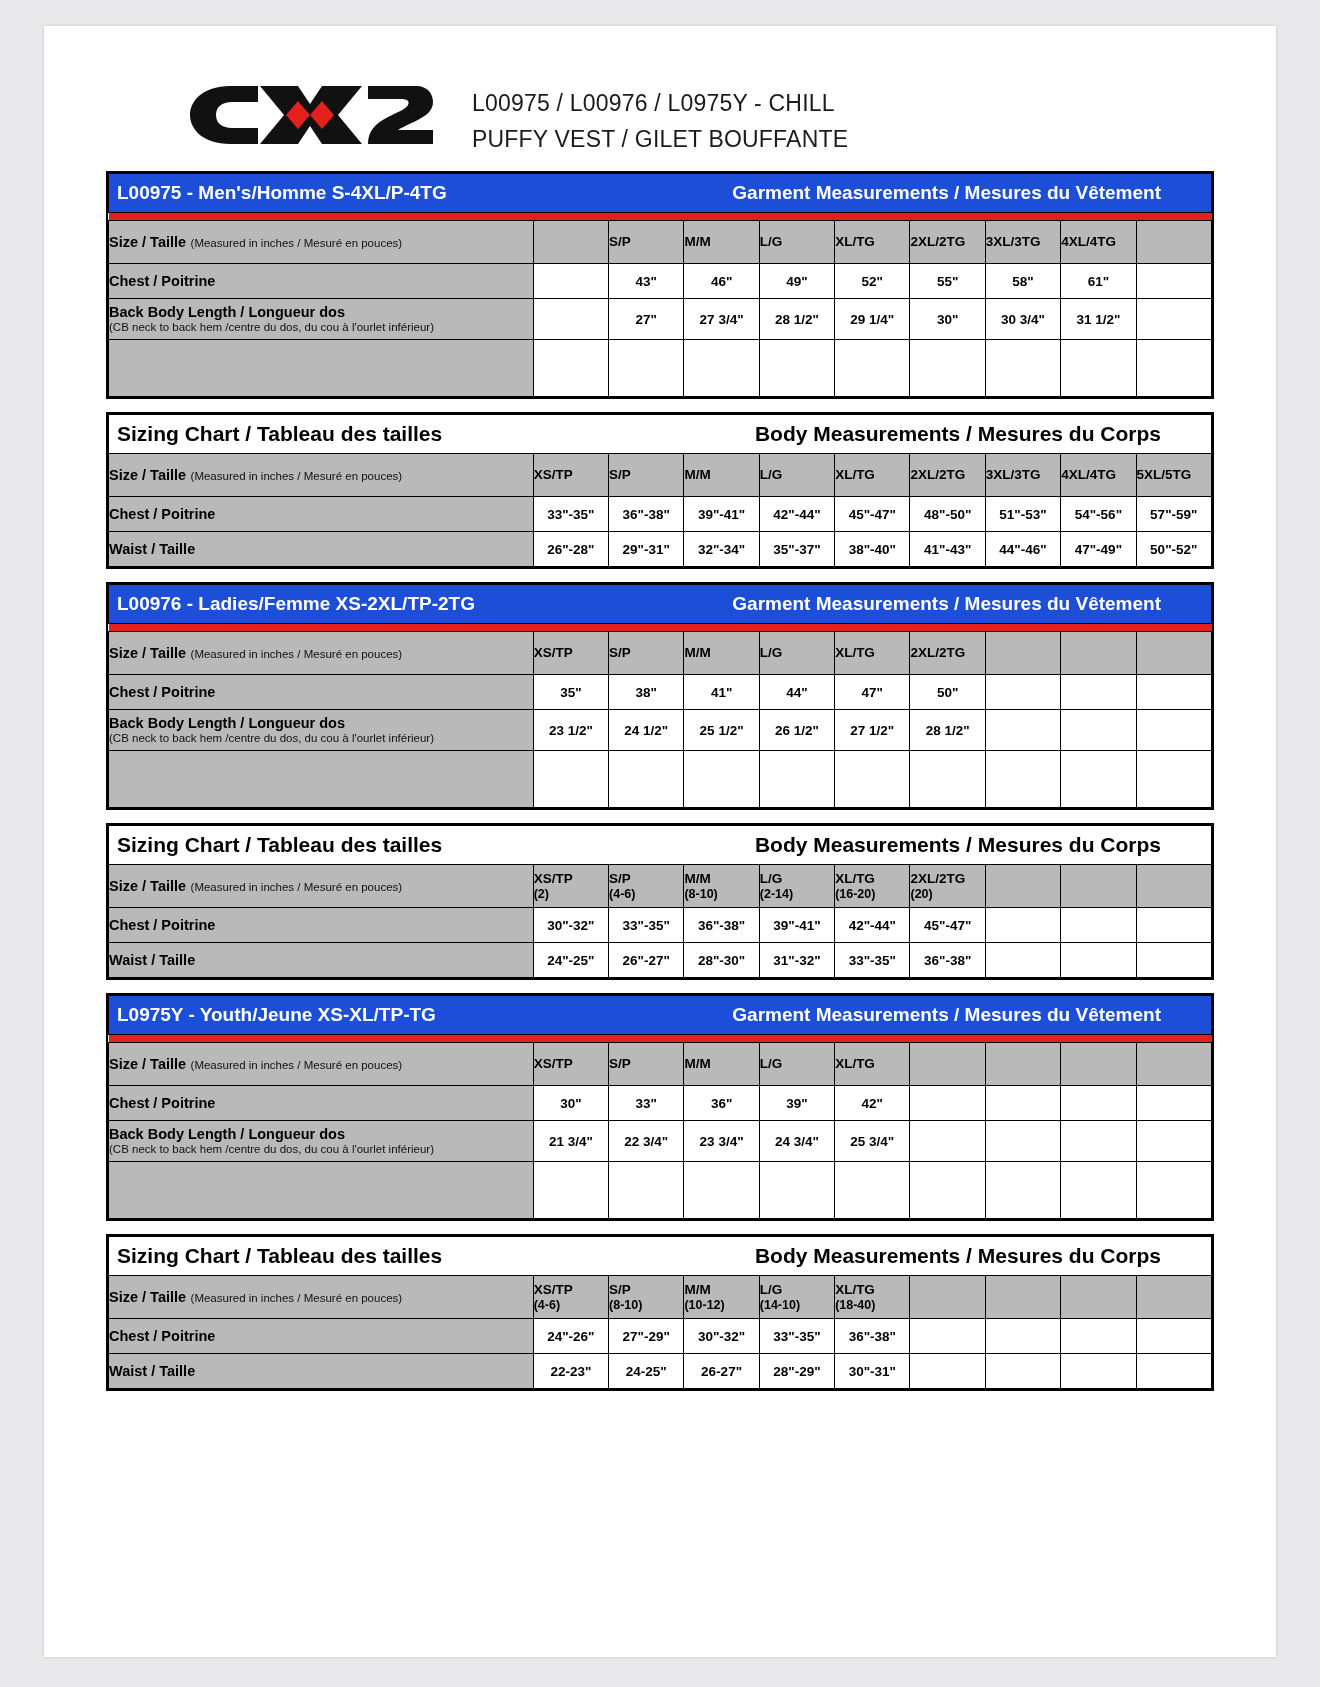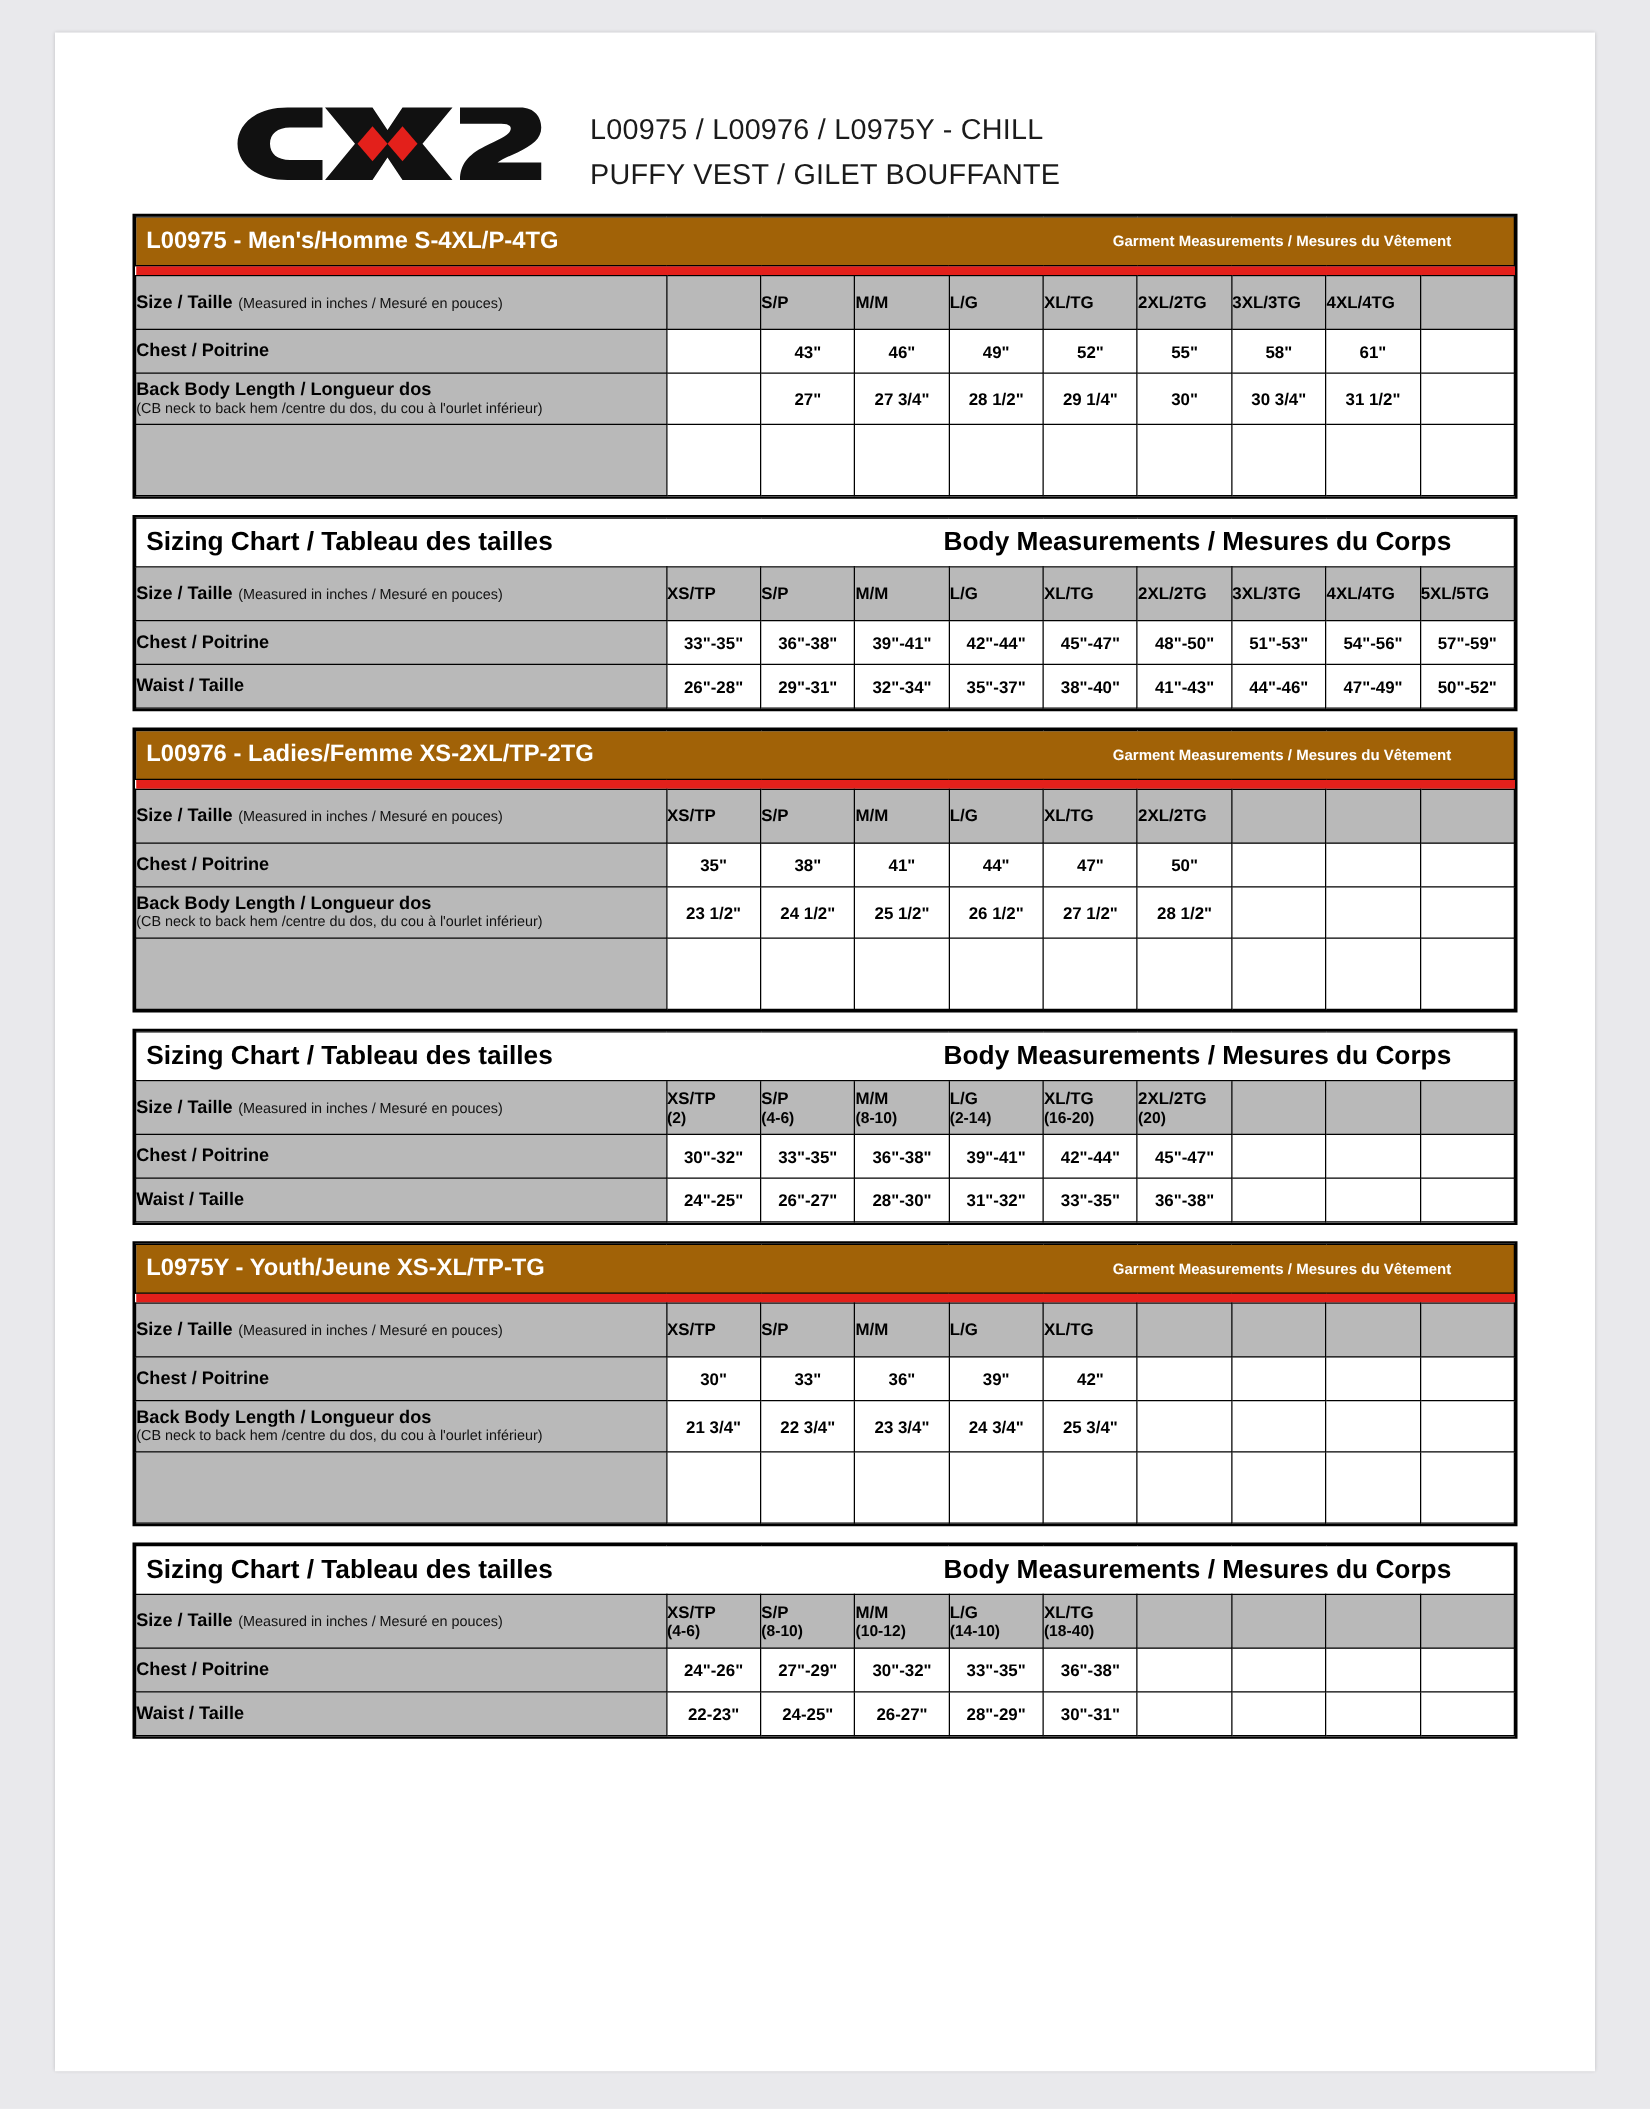--- a/index.html
+++ b/index.html
@@ -63,36 +63,36 @@
     border: 1px solid #000;
     padding: 0;
     vertical-align: middle;
   }
 
   
   .banner td {
     border: none;
   }
   .banner-black {
-    background: #a16207;
+    background: #1d4ed8;
     color: #fff;
   }
   .banner-inner {
     display: flex;
     align-items: center;
     height: 38px;
     padding: 0 8px;
   }
   .banner-left {
     font-size: 19px;
     font-weight: bold;
     white-space: nowrap;
   }
   .banner-right {
-    font-size: 12px;
+    font-size: 19px;
     font-weight: bold;
     margin-left: auto;
     margin-right: 42px;
     white-space: nowrap;
   }
   .redbar {
     height: 7px;
     background: #e3201b;
     border: none;
     padding: 0;

